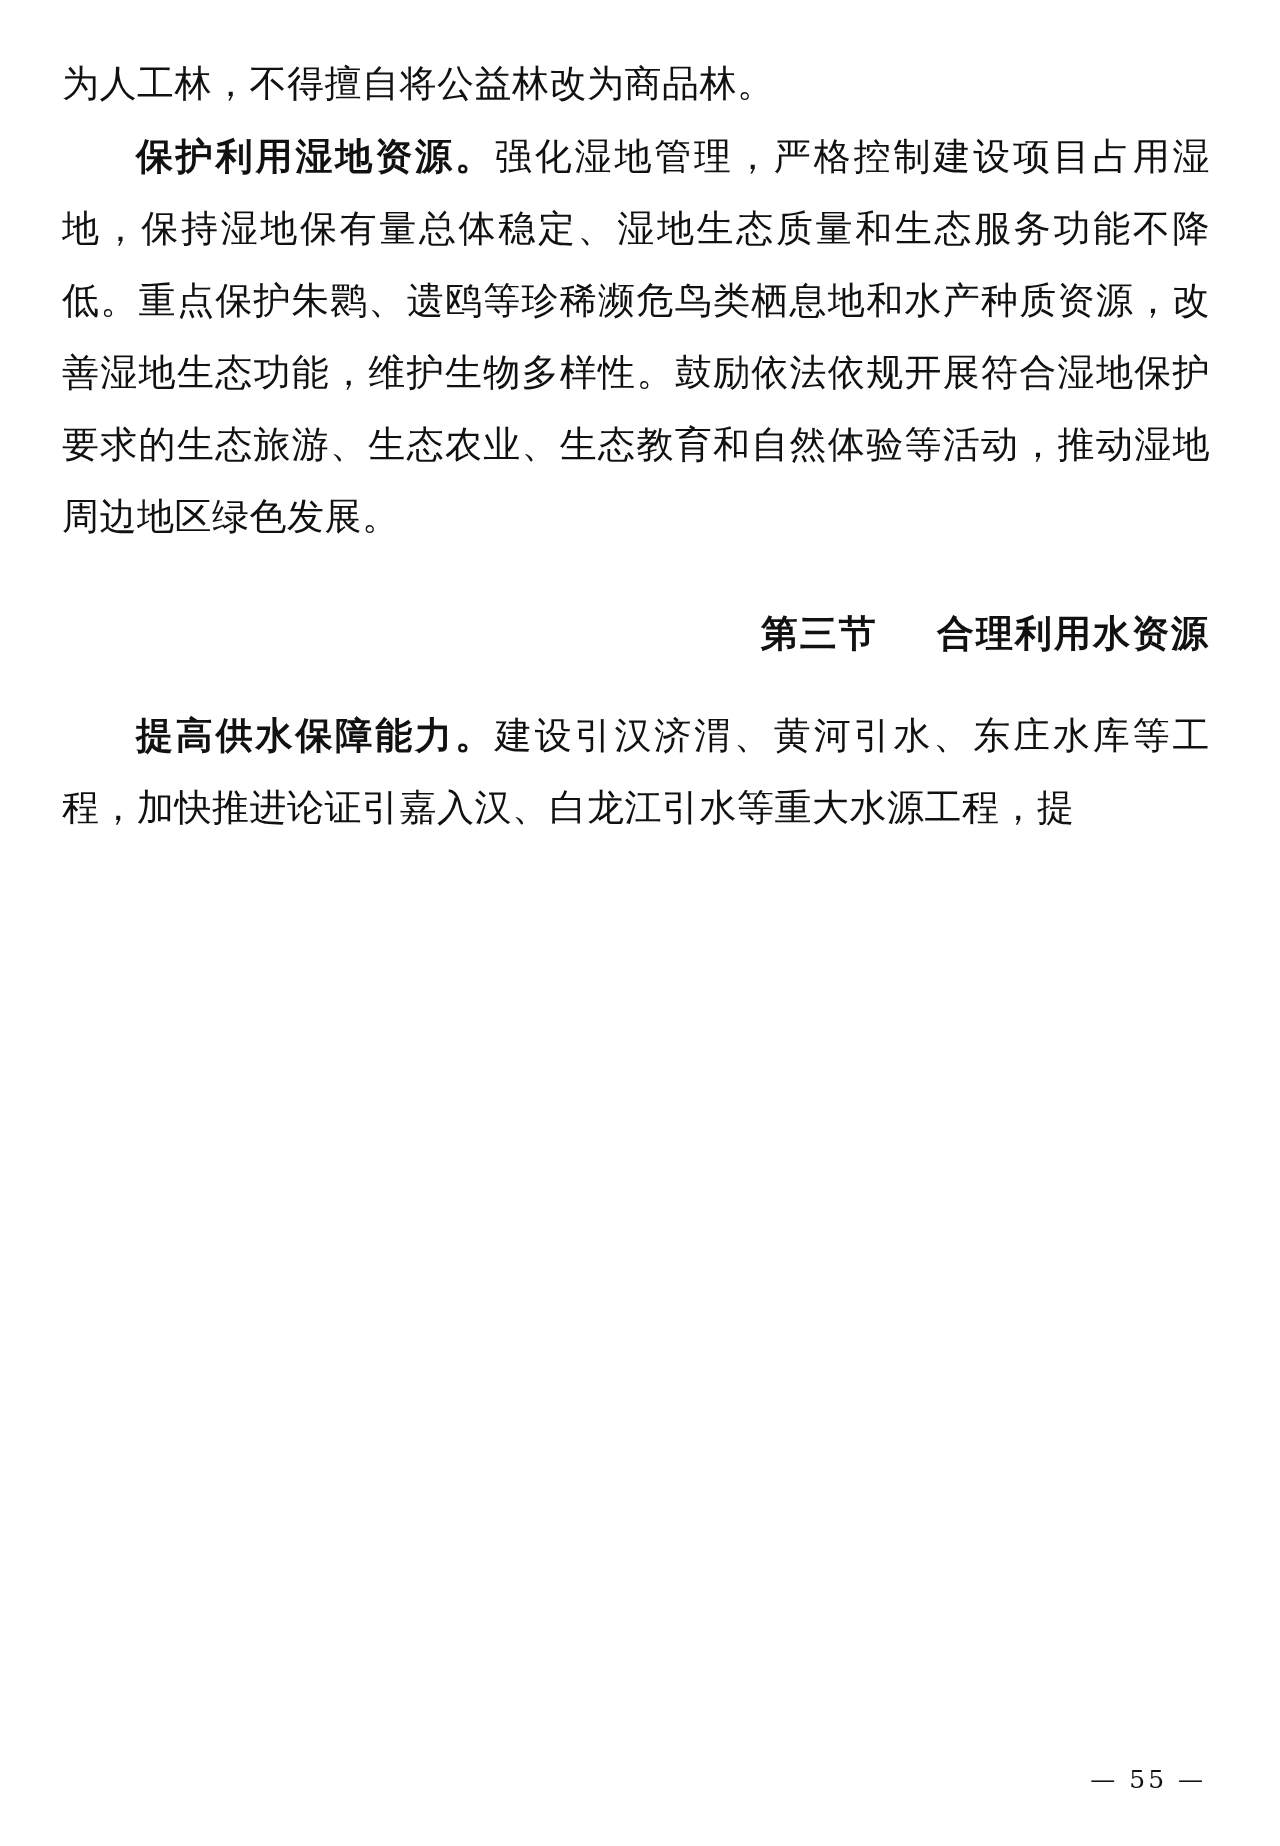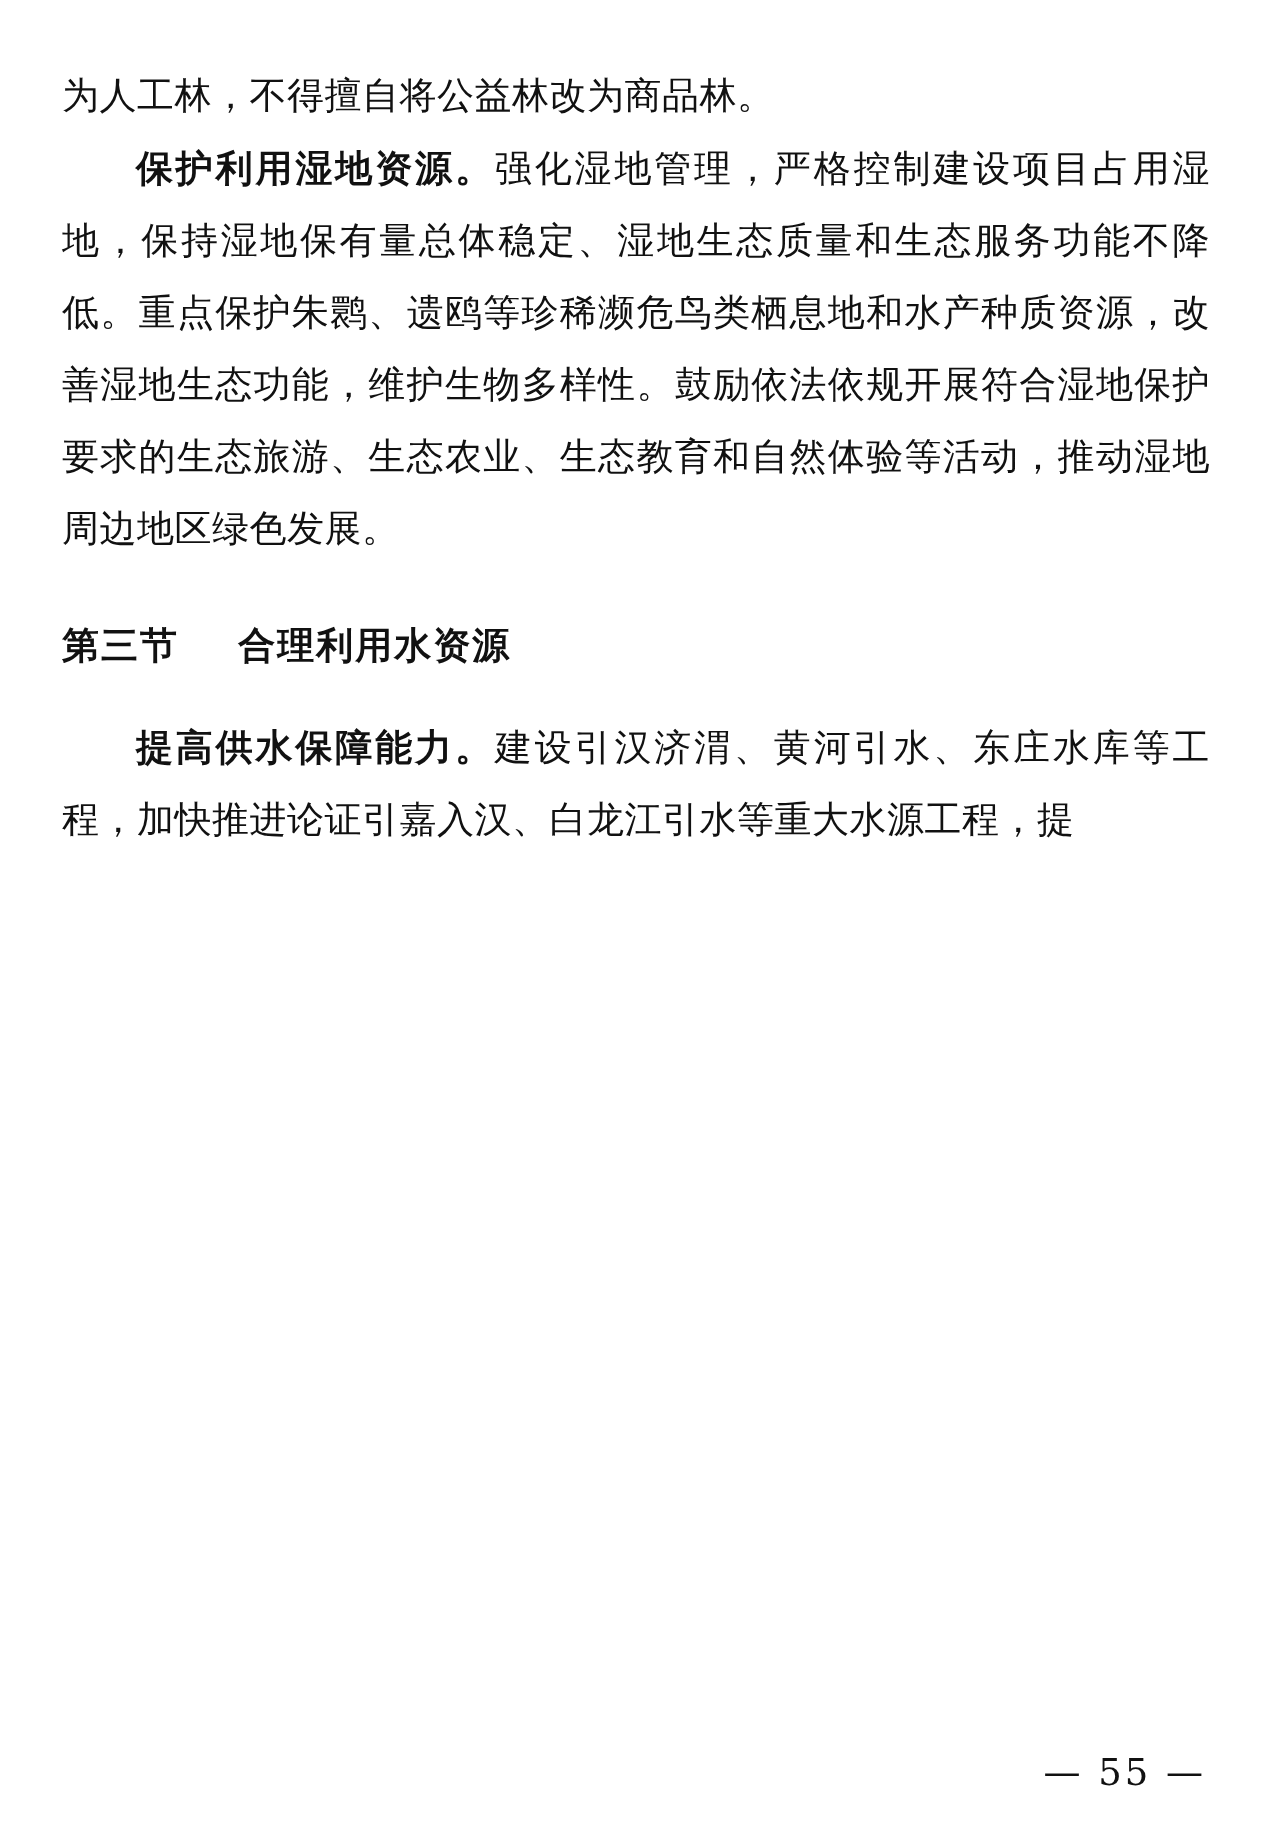--- a/index.html
+++ b/index.html
@@ -15,21 +15,21 @@
     position: relative;
     overflow: hidden;
   }
   .page {
     position: absolute;
     left: 0;
     top: 0;
     width: 1280px;
     height: 1846px;
     box-sizing: border-box;
-    padding: 60px 70px 0 62px;
+    padding: 48px 70px 0 62px;
   }
   .body-text {
     font-size: 37px;
     line-height: 72px;
     letter-spacing: 0.5px;
     text-align: justify;
     text-justify: inter-ideograph;
     margin: 0;
   }
   .para {
@@ -38,34 +38,34 @@
   }
   .para.noindent {
     text-indent: 0;
   }
   .lead {
     font-weight: bold;
   }
   .section-heading {
     font-size: 37px;
     font-weight: bold;
-    text-align: left;
+    text-align: right;
     margin: 56px 0 40px 0;
     letter-spacing: 2px;
     font-family: "DejaVu Sans", "Liberation Sans", sans-serif;
   }
   .section-heading .gap {
     display: inline-block;
     width: 1.6em;
   }
   .page-number {
     position: absolute;
     right: 74px;
     bottom: 52px;
-    font-size: 37px;
+    font-size: 25px;
     letter-spacing: 3px;
     font-family: "DejaVu Serif", "Liberation Serif", serif;
   }
 </style>
 </head>
 <body>
 
 <div class="page">
 
   <p class="body-text para noindent">

